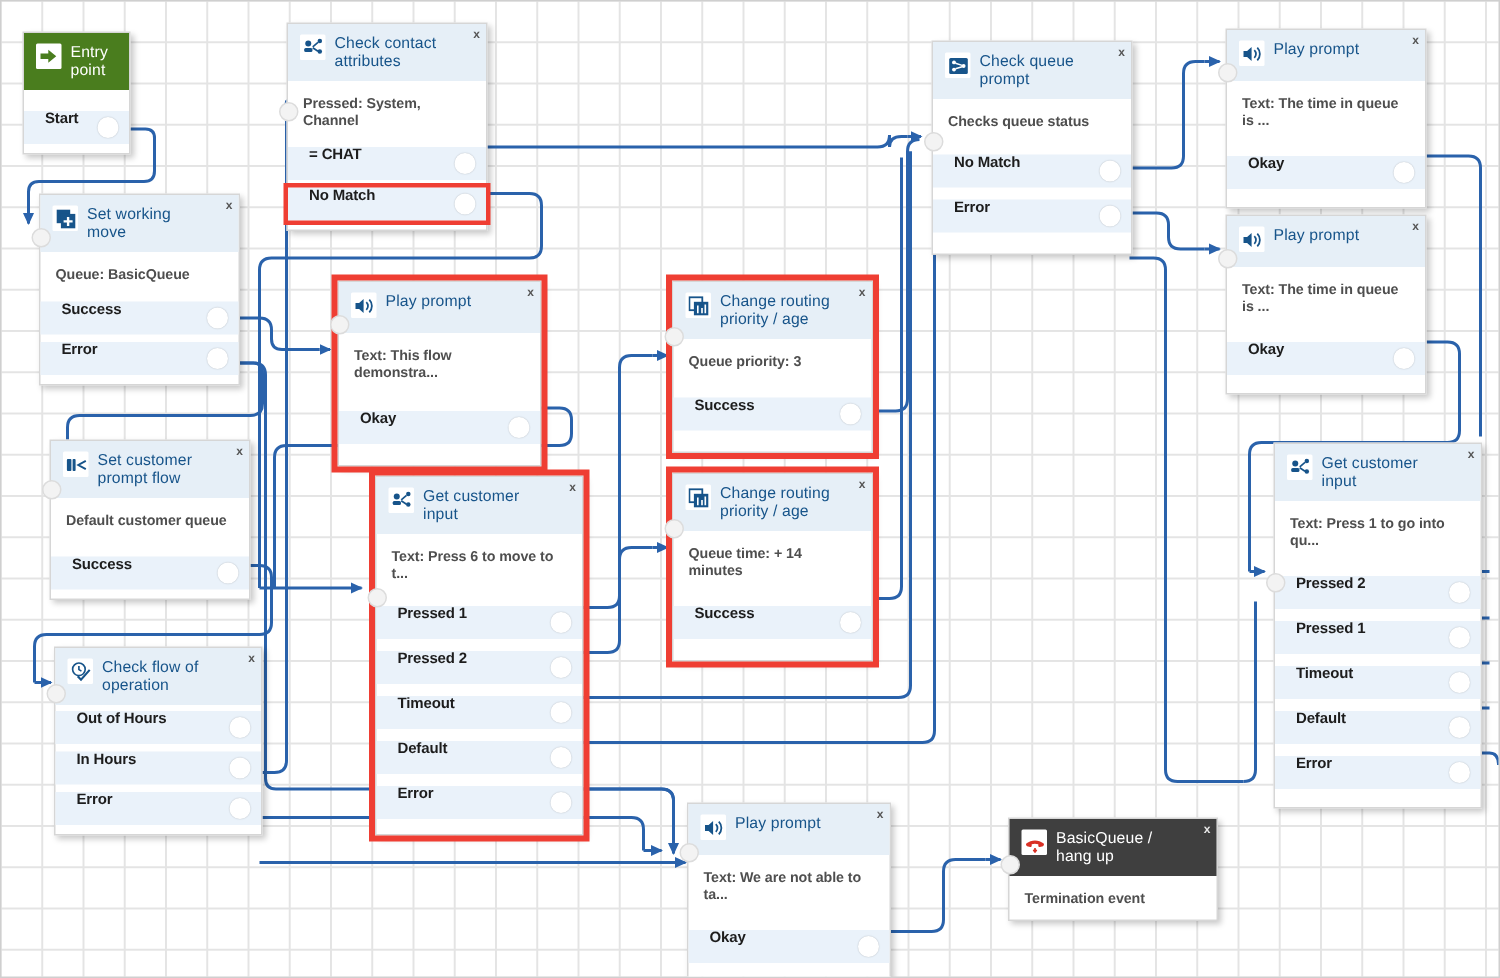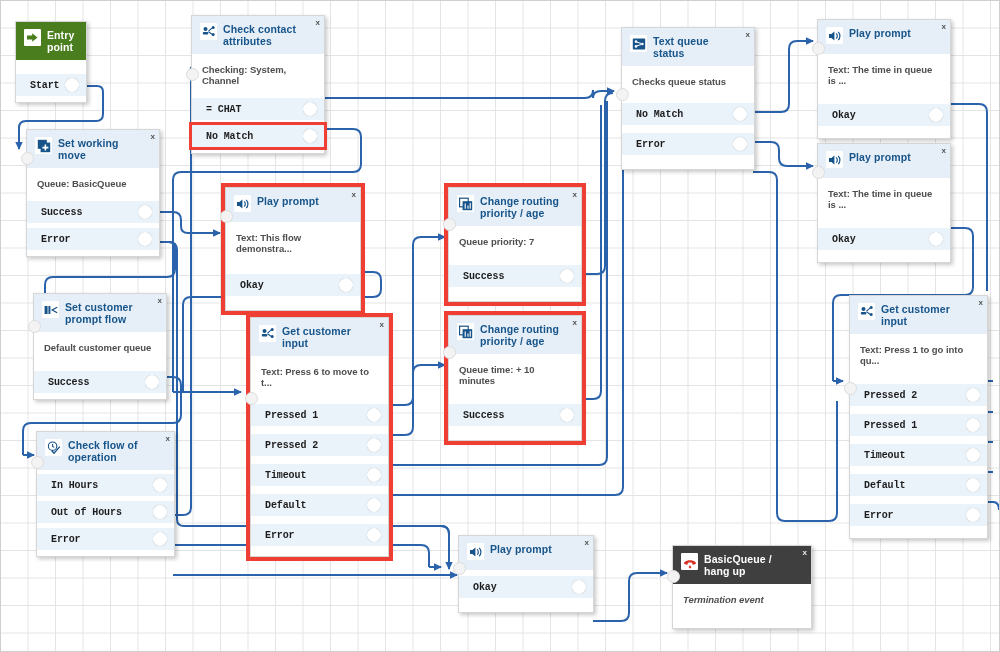--- a/index.html
+++ b/index.html
@@ -50,21 +50,21 @@
     padding: 7px 18px 7px 8px;
     display: flex;
     align-items: flex-start;
     gap: 6px;
     min-height: 20px;
   }
   .node-head.green { background: #4a7d1e; }
   .node-head.dark  { background: #3f3f3f; }
   .node-title {
     color: #17548a;
-    font-weight: bold;
+    font-weight: normal;
     font-size: 10.5px;
     line-height: 11.5px;
     letter-spacing: 0.1px;
     padding-top: 1px;
   }
   .node-head.green .node-title,
   .node-head.dark  .node-title { color: #ffffff; }
   .node-close {
     position: absolute;
     top: 2px; right: 4px;
@@ -94,24 +94,23 @@
     font-weight: bold;
     letter-spacing: -0.05px;
   }
   .node-body { padding-bottom: 6px; }
   .port {
     position: relative;
     background: #eaf2fa;
     margin: 0 0 5px 0;
     height: 22px;
     display: flex;
-    align-items: center;
+    align-items: flex-start;
     padding-left: 14px;
     box-sizing: border-box;
-    font-family: Liberation Mono, monospace;
   }
   .port:last-child { margin-bottom: 0; }
   .port-label {
     font-size: 10px;
     color: #1d1d1d;
     font-weight: bold;
     letter-spacing: -0.1px;
   }
   .port-dot {
     position: absolute;
@@ -252,21 +251,21 @@
           <circle cx="3.5" cy="4" r="2"></circle>
             <rect x="0.8" y="7" width="5.5" height="2.6" rx="1"></rect>
           <circle cx="11.2" cy="2.4" r="1.5"></circle>
             <circle cx="11.2" cy="9.4" r="1.5"></circle>
           <path d="M6.5 6.2 L10 3.2" stroke="#17548a" stroke-width="1.1" fill="none"></path>
           <path d="M6.5 6.8 L10 9.2" stroke="#17548a" stroke-width="1.1" fill="none"></path>
         </svg>
       </span>
       <span class="node-title">Check contact attributes</span>
     </div>
-    <div class="node-desc">Checking: System, Channel</div>
+    <div class="node-desc">Pressed: System, Channel</div>
     <div class="node-body">
       <div class="port">
         <span class="port-label">= CHAT</span>
         <span class="port-dot"></span>
       </div>
       <div class="port" style="outline:3px solid #ef3e33; outline-offset:0;">
         <span class="port-label">No Match</span>
         <span class="port-dot"></span>
       </div>
     </div>
@@ -328,25 +327,25 @@
         <svg width="14" height="14" viewBox="0 0 14 14" fill="none" stroke="#17548a" stroke-width="1.1">
           <circle cx="5.6" cy="5.2" r="4.2"></circle>
             <path d="M5.6 3v2.4l1.7 1"></path>
           <path d="M4.8 9.8 L7 12.2 L12.8 5.6" stroke-width="1.4"></path>
         </svg>
       </span>
       <span class="node-title">Check flow of operation</span>
     </div>
     <div class="node-body" style="padding-top:4px;">
       <div class="port">
+        <span class="port-label">Out of Hours</span>
+        <span class="port-dot"></span>
+      </div>
+      <div class="port">
         <span class="port-label">In Hours</span>
-        <span class="port-dot"></span>
-      </div>
-      <div class="port">
-        <span class="port-label">Out of Hours</span>
         <span class="port-dot"></span>
       </div>
       <div class="port">
         <span class="port-label">Error</span>
         <span class="port-dot"></span>
       </div>
     </div>
   </div>
 
   <div class="node selected" style="left:224px; top:186px; width:136px;">
@@ -418,21 +417,21 @@
       <span class="node-close">x</span>
       <span class="node-icon">
         <svg width="14" height="14" viewBox="0 0 14 14">
           <rect x="0.6" y="1.2" width="8.6" height="8.6" fill="none" stroke="#17548a" stroke-width="1.2"></rect>
           <rect x="3.6" y="4.2" width="9.6" height="9" fill="#17548a"></rect>
           <path d="M6.2 11.8V6.6M9 11.8V8.4M11.2 11.8V6" stroke="#ffffff" stroke-width="1.1"></path>
         </svg>
       </span>
       <span class="node-title">Change routing priority / age</span>
     </div>
-    <div class="node-desc">Queue priority: 7</div>
+    <div class="node-desc">Queue priority: 3</div>
     <div class="node-body" style="padding-top:6px; padding-bottom:14px;">
       <div class="port">
         <span class="port-label">Success</span>
         <span class="port-dot"></span>
       </div>
     </div>
   </div>
 
   <div class="node selected" style="left:447px; top:314px; width:134px;">
     <span class="in-dot" style="top:30px;"></span>
@@ -440,21 +439,21 @@
       <span class="node-close">x</span>
       <span class="node-icon">
         <svg width="14" height="14" viewBox="0 0 14 14">
           <rect x="0.6" y="1.2" width="8.6" height="8.6" fill="none" stroke="#17548a" stroke-width="1.2"></rect>
           <rect x="3.6" y="4.2" width="9.6" height="9" fill="#17548a"></rect>
           <path d="M6.2 11.8V6.6M9 11.8V8.4M11.2 11.8V6" stroke="#ffffff" stroke-width="1.1"></path>
         </svg>
       </span>
       <span class="node-title">Change routing priority / age</span>
     </div>
-    <div class="node-desc">Queue time: + 10 minutes</div>
+    <div class="node-desc">Queue time: + 14 minutes</div>
     <div class="node-body" style="padding-top:6px; padding-bottom:14px;">
       <div class="port">
         <span class="port-label">Success</span>
         <span class="port-dot"></span>
       </div>
     </div>
   </div>
 
   <div class="node" style="left:620px; top:26px; width:134px;">
     <span class="in-dot" style="top:60px;"></span>
@@ -462,21 +461,21 @@
       <span class="node-close">x</span>
       <span class="node-icon">
         <svg width="14" height="14" viewBox="0 0 14 14">
           <rect x="0.8" y="1.6" width="12.4" height="10.8" rx="1" fill="#17548a"></rect>
           <circle cx="4" cy="4.6" r="1.3" fill="#ffffff"></circle>
           <circle cx="10.4" cy="7" r="1.3" fill="#ffffff"></circle>
           <circle cx="4" cy="9.4" r="1.3" fill="#ffffff"></circle>
           <path d="M5 5.2 L9.4 6.6 M5 8.8 L9.4 7.5" stroke="#ffffff" stroke-width="1"></path>
         </svg>
       </span>
-      <span class="node-title">Text queue status</span>
+      <span class="node-title">Check queue prompt</span>
     </div>
     <div class="node-desc">Checks queue status</div>
     <div class="node-body" style="padding-top:4px; padding-bottom:14px;">
       <div class="port" style="margin-bottom:8px;">
         <span class="port-label">No Match</span>
         <span class="port-dot"></span>
       </div>
       <div class="port">
         <span class="port-label">Error</span>
         <span class="port-dot"></span>
@@ -575,36 +574,37 @@
       <span class="node-close">x</span>
       <span class="node-icon">
         <svg width="14" height="14" viewBox="0 0 14 14" fill="#17548a">
           <path d="M1 5h2.4L6.4 2.4v9.2L3.4 9H1z"></path>
           <path d="M8.2 4.4a3.6 3.6 0 010 5.2" fill="none" stroke="#17548a" stroke-width="1.2"></path>
           <path d="M10.2 2.8a6 6 0 010 8.4" fill="none" stroke="#17548a" stroke-width="1.2"></path>
         </svg>
       </span>
       <span class="node-title">Play prompt</span>
     </div>
+    <div class="node-desc">Text: We are not able to ta...</div>
     <div class="node-body" style="padding-top:6px; padding-bottom:14px;">
       <div class="port">
         <span class="port-label">Okay</span>
         <span class="port-dot"></span>
       </div>
     </div>
   </div>
 
   <div class="node" style="left:671px; top:544px; width:140px;">
     <span class="in-dot" style="top:24px;"></span>
     <div class="node-head dark">
       <span class="node-close">x</span>
       <span class="node-icon">
         <svg width="14" height="14" viewBox="0 0 14 14">
           <path d="M1.4 7.2c3-2.6 8.2-2.6 11.2 0 .7.6.4 1.5-.3 1.9l-2 .6c-.6.1-1.1-.3-1.1-.9V7.9c-1.6-.5-3-.5-4.4 0v.9c0 .6-.5 1-1.1.9l-2-.6c-.7-.4-1-1.3-.3-1.9z" fill="#d93025"></path>
           <path d="M7 10.4v2.2M5.9 11.6 7 12.9l1.1-1.3" stroke="#d93025" stroke-width="1.1" fill="none"></path>
         </svg>
       </span>
       <span class="node-title">BasicQueue / hang up</span>
     </div>
-    <div class="node-desc" style="padding-bottom:23px;font-style:italic;">Termination event</div>
+    <div class="node-desc" style="padding-bottom:8px;">Termination event</div>
   </div>
 
 </div>
 
 </body></html>

